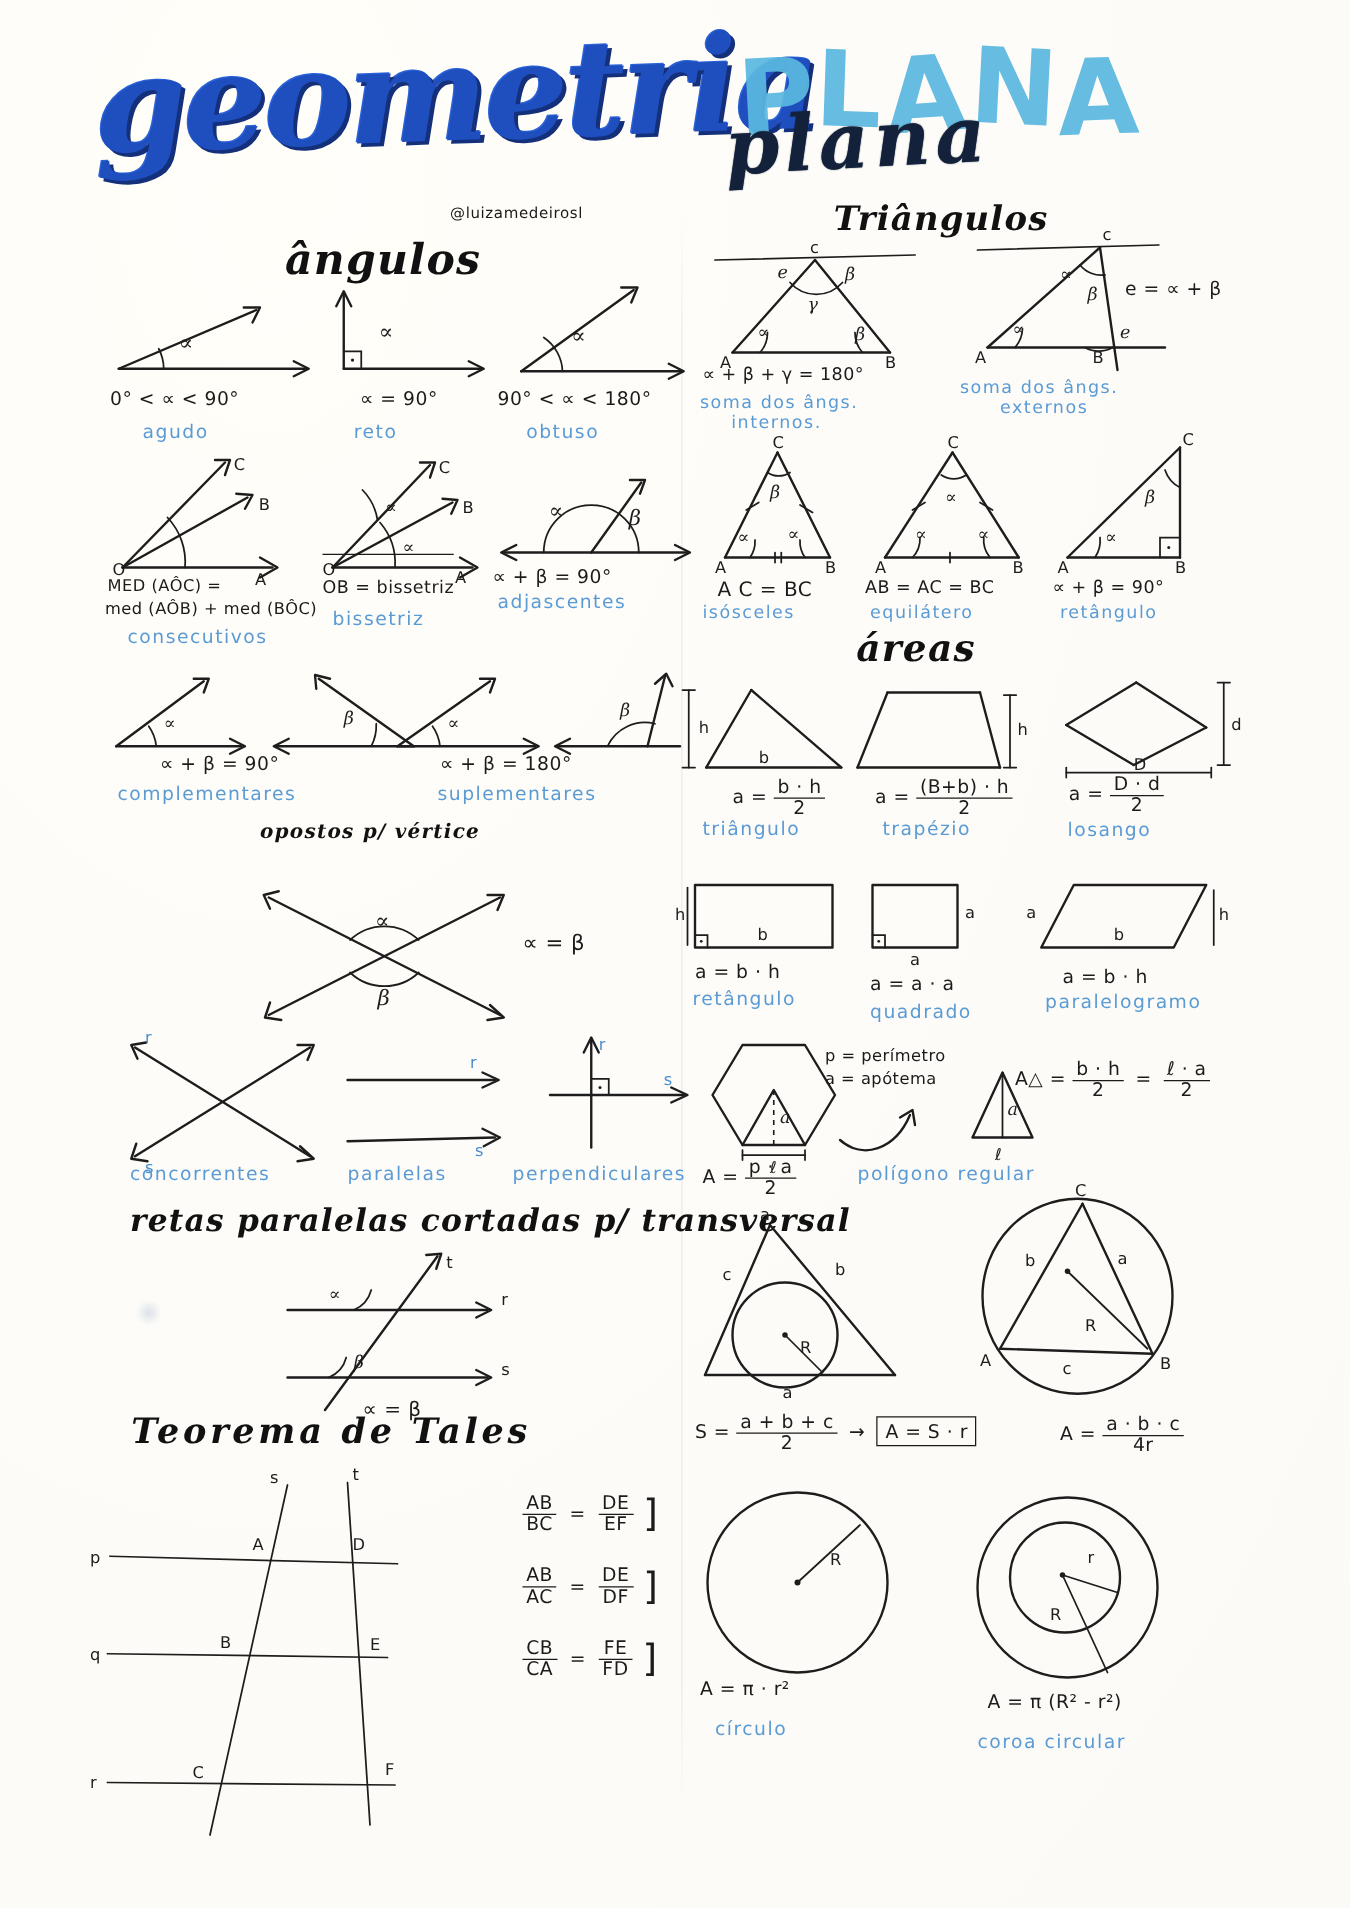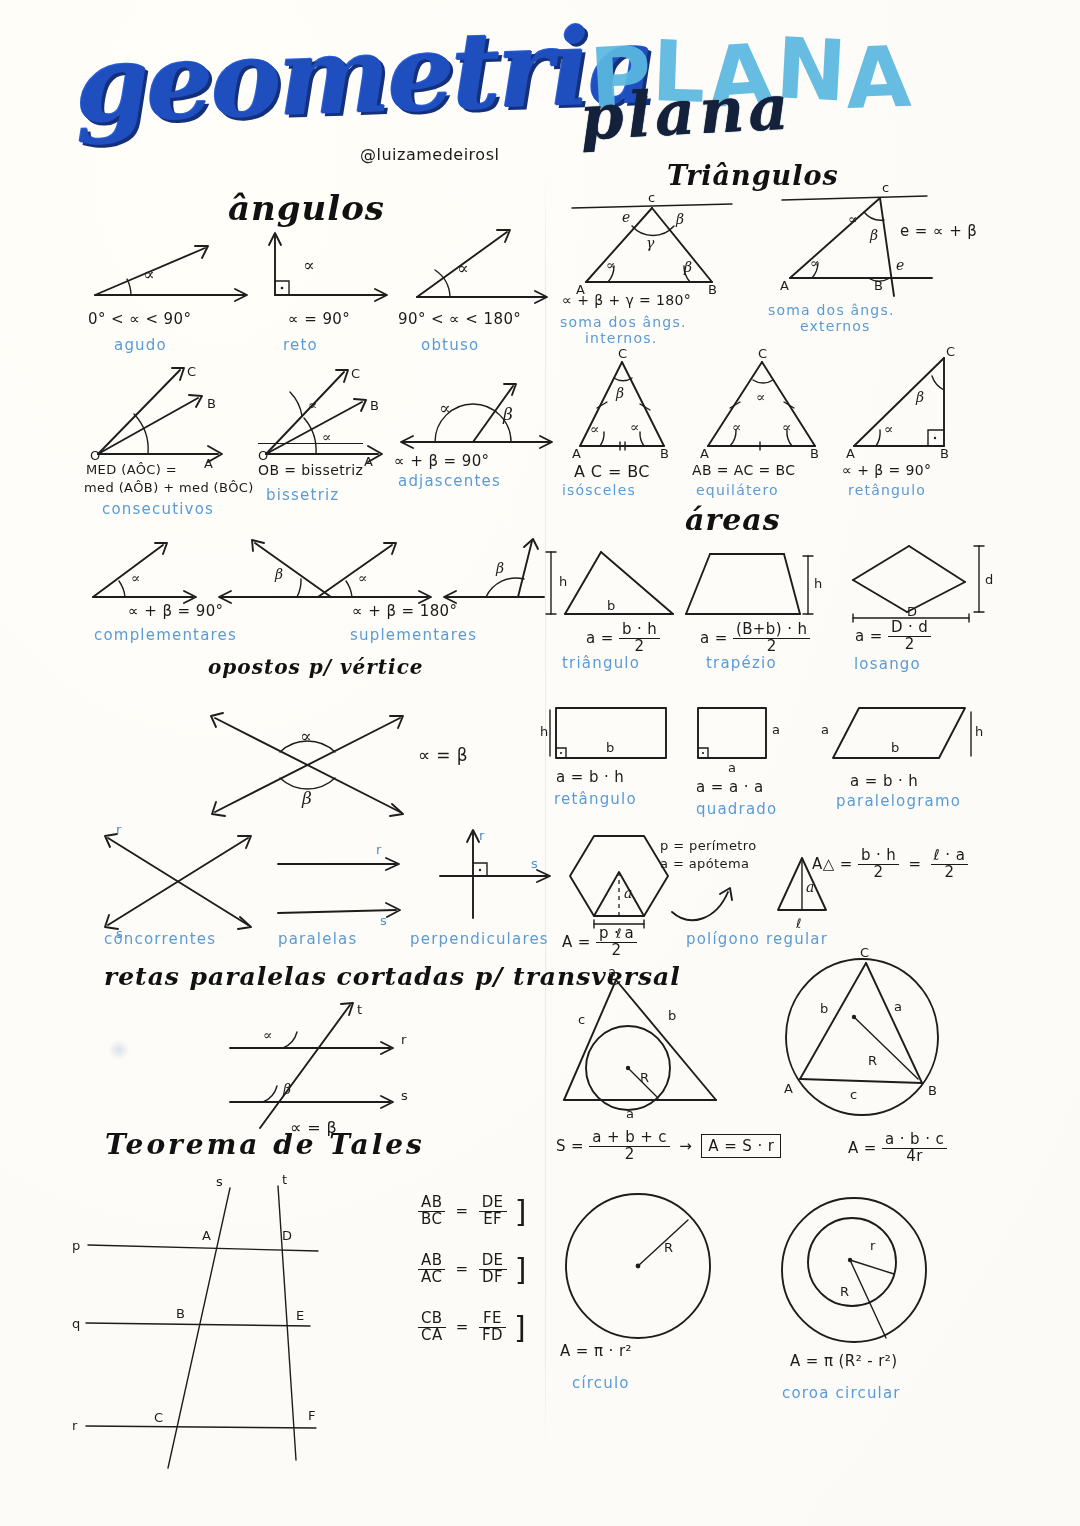--- a/index.html
+++ b/index.html
@@ -39,22 +39,22 @@
     opacity:.93;
   }
   .plana-script{
     position:absolute;left:-10px;top:48px;
     font-family:"DejaVu Serif",serif;font-style:italic;font-weight:700;
     font-size:62px;color:#14213a;letter-spacing:4px;
     transform:rotate(-3deg);
     text-shadow:0 0 1px #14213a;
   }
   .handle{
-    position:absolute;left:360px;top:145px;
-    font-size:16px;color:#1b1b1b;letter-spacing:.5px;
+    position:absolute;left:360px;top:163px;
+    font-size:12px;color:#1b1b1b;letter-spacing:.5px;
   }
   
   .sect{
     position:absolute;
     font-family:"DejaVu Serif",serif;font-style:italic;font-weight:700;
     color:#111;letter-spacing:1px;
   }
   
   svg{overflow:visible;}
   .ink{stroke:#1d1d1d;stroke-width:1.9;fill:none;stroke-linecap:round;stroke-linejoin:round;}
@@ -210,21 +210,21 @@
     <path class="ink" d="M146,62 L244,62"></path>
       <path class="ink" d="M156,56 L144,62 L156,68"></path>
     <path class="ink" d="M218,62 L232,6"></path>
       <path class="ink" d="M224,12 L233,4 L238,14"></path>
     <path class="ink-thin" d="M186,62 A33,33 0 0 1 224,44"></path>
     <text class="glyph-s" x="196" y="38">β</text>
   </svg>
   <div class="formula" style="left:352px;top:602px;">∝ + β = 180°</div>
   <div class="blue-lbl abs" style="left:350px;top:626px;">suplementares</div>
 
-  <div class="sect" style="left:208px;top:655px;font-size:20px;">opostos p/ vértice</div>
+  <div class="sect" style="left:208px;top:655px;font-size:16px;">opostos p/ vértice</div>
 
   <svg class="abs" style="left:200px;top:700px;" width="220" height="120">
     <path class="ink" d="M15,18 L200,112"></path>
     <path class="ink" d="M23,13 L11,16 L16,27"></path>
     <path class="ink" d="M192,104 L203,114 L190,116"></path>
     <path class="ink" d="M15,112 L200,18"></path>
     <path class="ink" d="M16,102 L12,114 L25,116"></path>
     <path class="ink" d="M190,16 L203,16 L198,28"></path>
     <path class="ink-thin" d="M80,52 A40,40 0 0 1 135,52"></path>
     <path class="ink-thin" d="M80,78 A40,40 0 0 0 135,78"></path>

